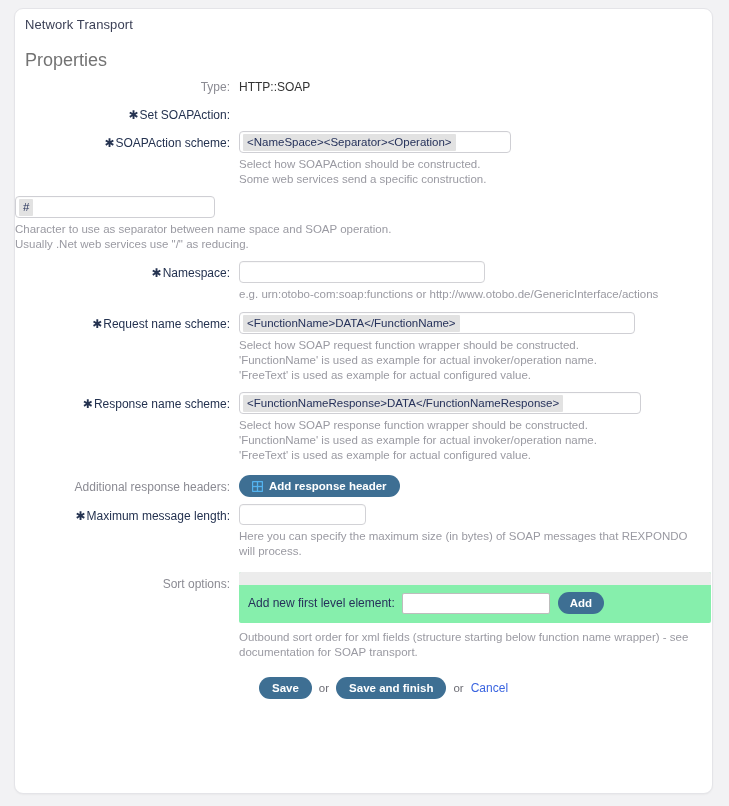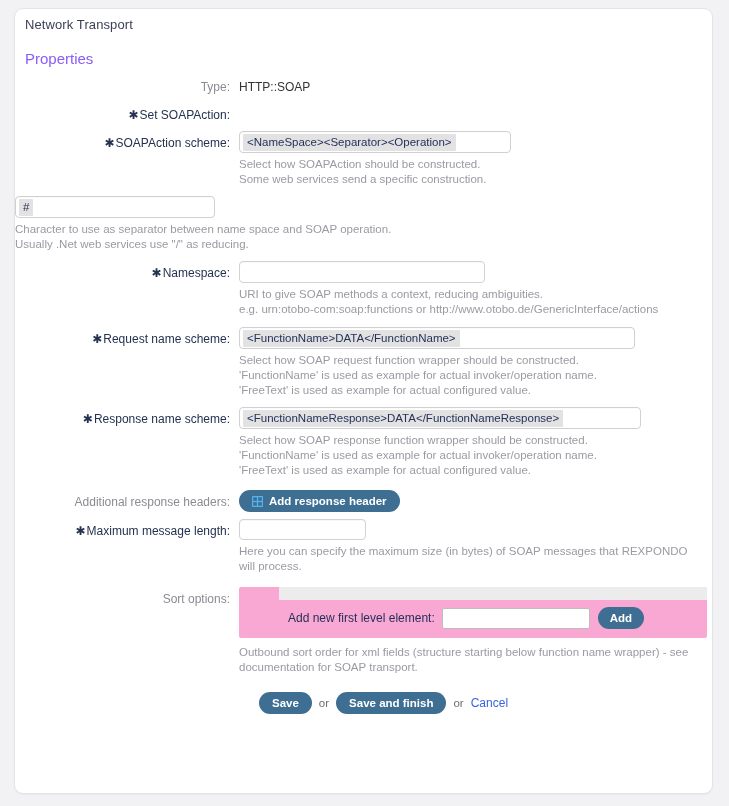--- a/index.html
+++ b/index.html
@@ -35,22 +35,22 @@
     left: 10px;
     top: 8px;
     font-size: 13px;
     color: #3a3f55;
     letter-spacing: .1px;
   }
   .section-title {
     position: absolute;
     left: 10px;
     top: 41px;
-    font-size: 15px;
-    color: #8b5cf6;
+    font-size: 18px;
+    color: #737373;
   }
 
   .form {
     position: absolute;
     left: 0;
     top: 66px;
     width: 100%;
   }
 
   .row {
@@ -164,25 +164,24 @@
   .btn .glyph {
     display: inline-block;
     width: 11px;
     height: 11px;
     margin-right: 6px;
     position: relative;
   }
   .btn .glyph svg { display: block; }
 
   .sort-panel {
-    width: 428px;
-    background: #f9a8d4;
+    width: 472px;
+    background: #86efac;
     border-radius: 2px;
     overflow: hidden;
-    padding-left: 40px;
   }
   .sort-panel .strip {
     height: 13px;
     background: #ececec;
   }
   .sort-panel .body {
     display: flex;
     align-items: center;
     padding: 7px 8px 9px 9px;
   }
@@ -280,21 +279,20 @@
       </div>
     </div>
 
     <div class="row" style="margin-top:9px;">
       <div class="label-col req">
         <span class="star">✱</span><span>Namespace:</span>
       </div>
       <div class="field-col">
         <input class="text-input in-namespace" type="text" value="" style="">
         <div class="hint">
-          <div>URI to give SOAP methods a context, reducing ambiguities.</div>
           <div>e.g. urn:otobo-com:soap:functions or http://www.otobo.de/GenericInterface/actions</div>
         </div>
       </div>
     </div>
 
     <div class="row" style="margin-top:10px;">
       <div class="label-col req">
         <span class="star">✱</span><span>Request name scheme:</span>
       </div>
       <div class="field-col">

